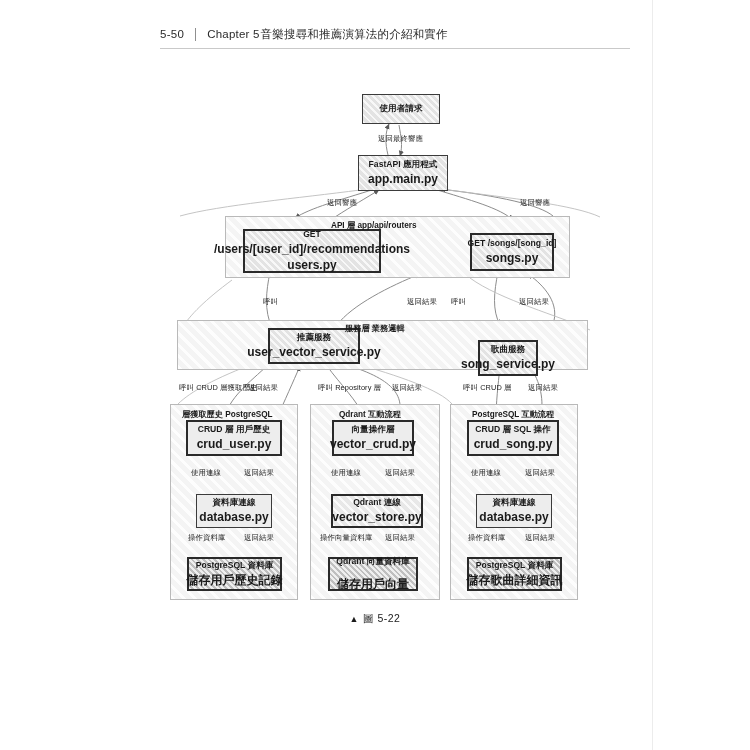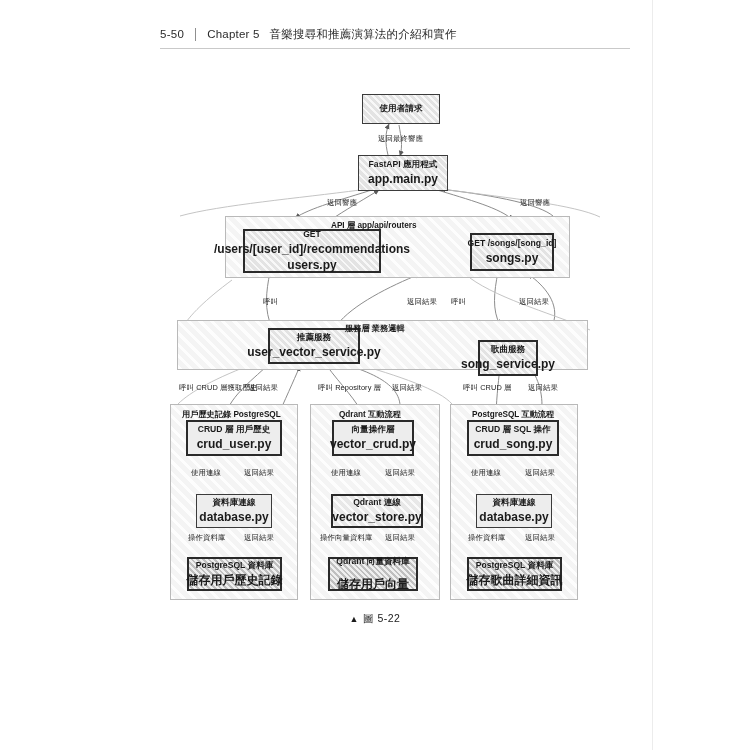--- a/index.html
+++ b/index.html
@@ -56,21 +56,21 @@
 </head>
 <body>
 
 <div class="page">
   <div class="page-edge"></div>
 
   <div class="runhead">
     <span class="folio">5-50</span>
     <span class="rule-v"></span>
     <span class="chap">Chapter 5</span>
-    <span class="chap cn" style="margin-left:10px;">音樂搜尋和推薦演算法的介紹和實作</span>
+    <span class="chap cn" style="margin-left:1px;">音樂搜尋和推薦演算法的介紹和實作</span>
   </div>
   <div class="runhead-rule"></div>
 
   <div class="diagram">
 
     <svg class="edges" viewBox="0 0 750 750">
       <defs>
         <marker id="ah" markerWidth="7" markerHeight="7" refX="5.2" refY="2.6" orient="auto">
           <path d="M0,0 L5.6,2.6 L0,5.2 z" fill="#5a5a5a"></path>
         </marker>
@@ -155,21 +155,21 @@
       <span class="l1">推薦服務</span>
       <span class="l2">user_vector_service.py</span>
     </div>
 
     <div class="node hatch-a strong" style="left:478px;top:328px;width:60px;height:36px;margin-top:12px;">
       <span class="l1">歌曲服務</span>
       <span class="l2">song_service.py</span>
     </div>
 
     <div class="group" style="left:170px;top:404px;width:128px;height:196px;"></div>
-    <div class="group-title" style="left:182px;top:409px;">用戶歷史記錄 PostgreSQL</div>
+    <div class="group-title" style="left:182px;top:409px;">層獲取歷史 PostgreSQL</div>
 
     <div class="group" style="left:310px;top:404px;width:130px;height:196px;"></div>
     <div class="group-title" style="left:339px;top:409px;">Qdrant 互動流程</div>
 
     <div class="group" style="left:450px;top:404px;width:128px;height:196px;"></div>
     <div class="group-title" style="left:472px;top:409px;">PostgreSQL 互動流程</div>
 
     <div class="node plain strong" style="left:186px;top:420px;width:96px;height:36px;">
       <span class="l1">CRUD 層 用戶歷史</span>
       <span class="l2">crud_user.py</span>

